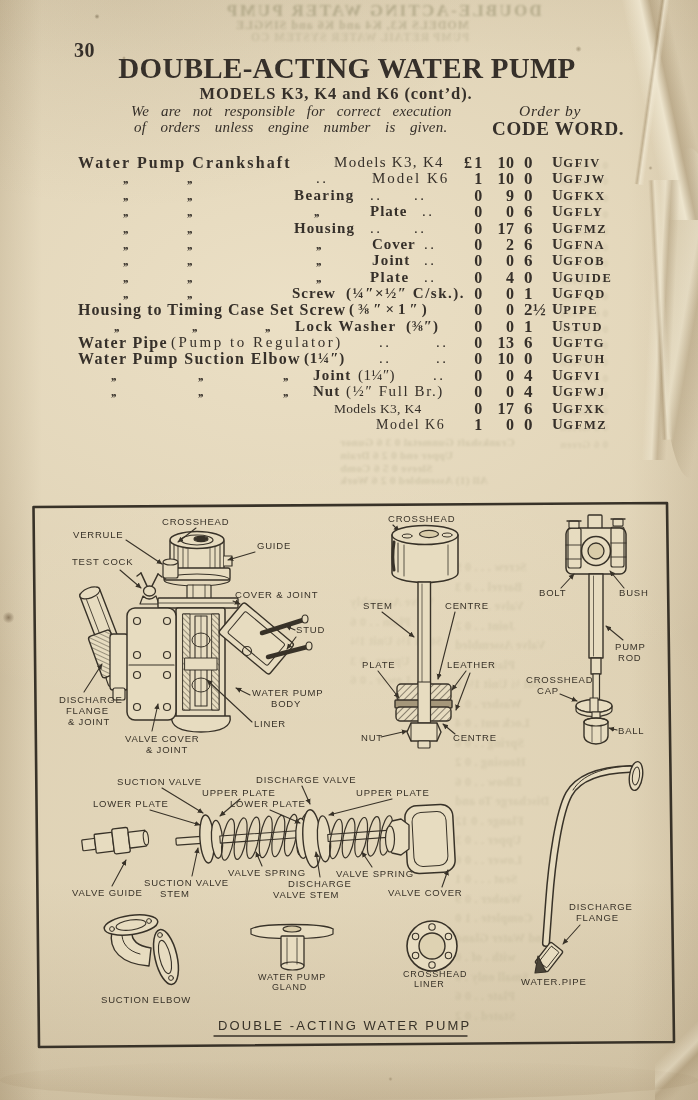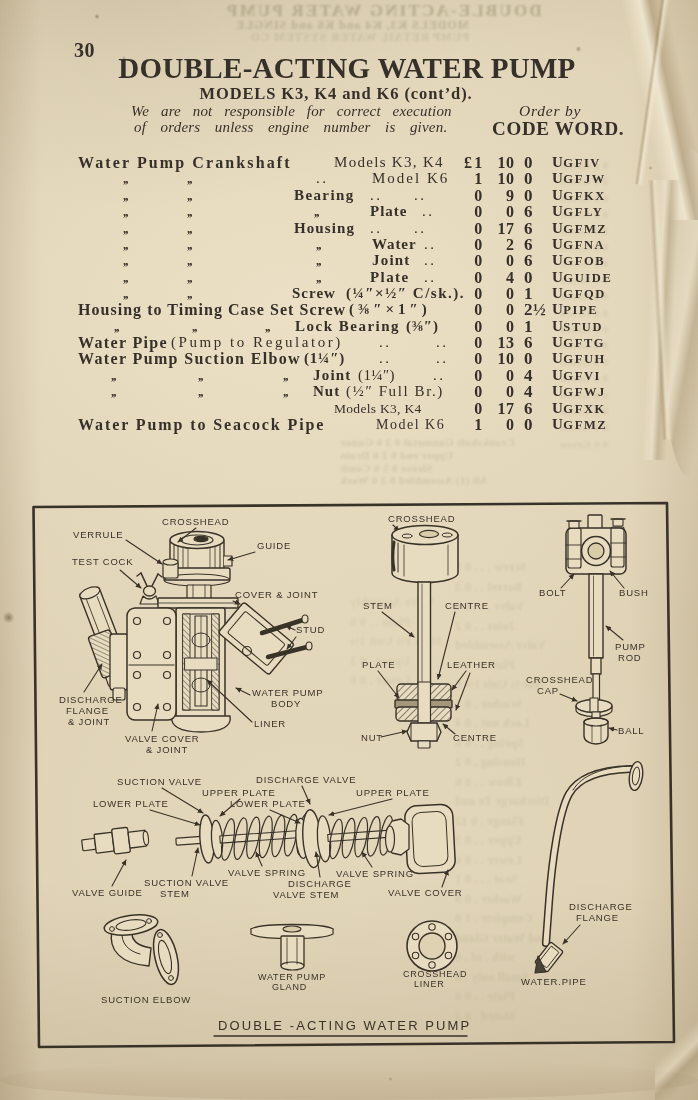--- a/index.html
+++ b/index.html
@@ -158,21 +158,21 @@
       <span style="left:414px;letter-spacing:2.5px">..</span>
       <b class="p1">0</b>
       <b class="p2">17</b>
       <b class="p3">6</b>
       <span class="cw">U<i>GFMZ</i></span>
     </div>
     <div class="r" style="top:236.9px">
       <span class="d" style="left:123px">,,</span>
       <span class="d" style="left:187px">,,</span>
       <span class="d" style="left:316px">,,</span>
-      <b style="left:372px;letter-spacing:0.9px">Water</b>
+      <b style="left:372px;letter-spacing:0.9px">Cover</b>
       <span style="left:424px;letter-spacing:2.5px">..</span>
       <b class="p1">0</b>
       <b class="p2">2</b>
       <b class="p3">6</b>
       <span class="cw">U<i>GFNA</i></span>
     </div>
     <div class="r" style="top:253.2px">
       <span class="d" style="left:123px">,,</span>
       <span class="d" style="left:187px">,,</span>
       <span class="d" style="left:316px">,,</span>
@@ -209,21 +209,21 @@
       <b style="left:349px;letter-spacing:4.0px">(⅜″×1″)</b>
       <b class="p1">0</b>
       <b class="p2">0</b>
       <b class="p3">2½</b>
       <span class="cw">U<i>PIPE</i></span>
     </div>
     <div class="r" style="top:318.7px">
       <span class="d" style="left:114px">,,</span>
       <span class="d" style="left:192px">,,</span>
       <span class="d" style="left:265px">,,</span>
-      <b style="left:295px;letter-spacing:1.5px">Lock Bearing</b>
+      <b style="left:295px;letter-spacing:1.5px">Lock Washer</b>
       <b style="left:406px;letter-spacing:0.8px">(⅜″)</b>
       <b class="p1">0</b>
       <b class="p2">0</b>
       <b class="p3">1</b>
       <span class="cw">U<i>STUD</i></span>
     </div>
     <div class="r" style="top:335.1px">
       <b class="n" style="left:78px;letter-spacing:1.34px">Water Pipe</b>
       <span style="left:171px;letter-spacing:2.55px">(Pump to Regulator)</span>
       <span style="left:379px;letter-spacing:2.5px">..</span>
@@ -267,21 +267,20 @@
       <span class="cw">U<i>GFWJ</i></span>
     </div>
     <div class="r" style="top:400.6px">
       <span style="left:334px;letter-spacing:0.3px;font-size:13.5px">Models K3, K4</span>
       <b class="p1">0</b>
       <b class="p2">17</b>
       <b class="p3">6</b>
       <span class="cw">U<i>GFXK</i></span>
     </div>
     <div class="r" style="top:416.9px">
-      <b class="n" style="left:78px;letter-spacing:1.9px">Water Pump to Seacock Pipe</b>
       <span style="left:376px;letter-spacing:1.5px;font-size:14px">Model K6</span>
       <b class="p1">1</b>
       <b class="p2">0</b>
       <b class="p3">0</b>
       <span class="cw">U<i>GFMZ</i></span>
     </div>
 <svg class="abs" style="left:0;top:0" width="698" height="1100" viewBox="0 0 698 1100" fill="none" stroke-linecap="round" stroke-linejoin="round">
 <defs>
 <pattern id="ht" width="5" height="5" patternUnits="userSpaceOnUse" patternTransform="rotate(45)">
  <rect width="5" height="5" fill="#e7dcc0"></rect>

